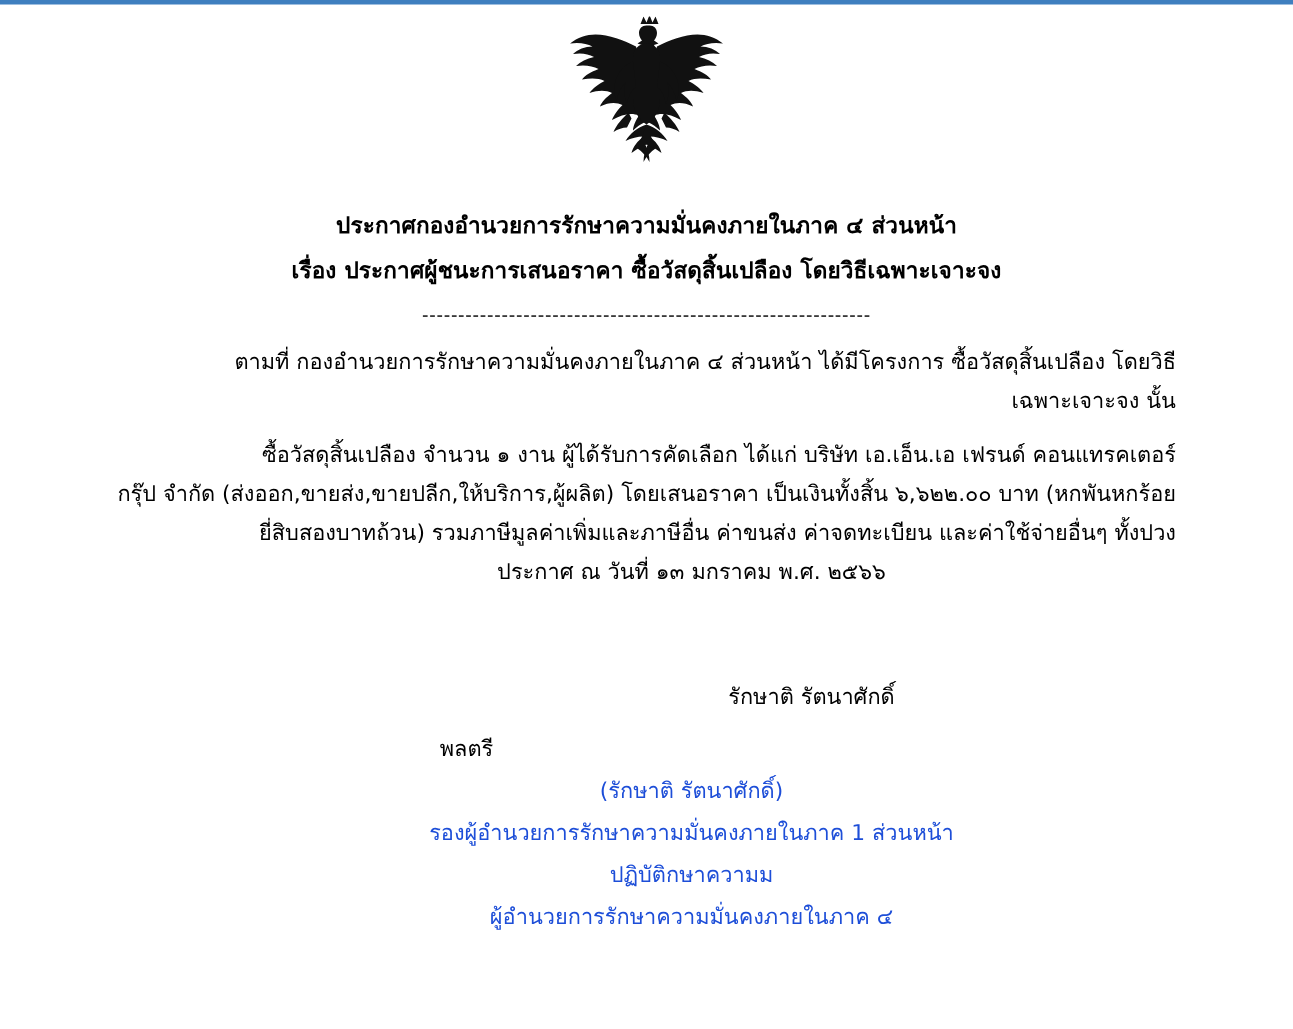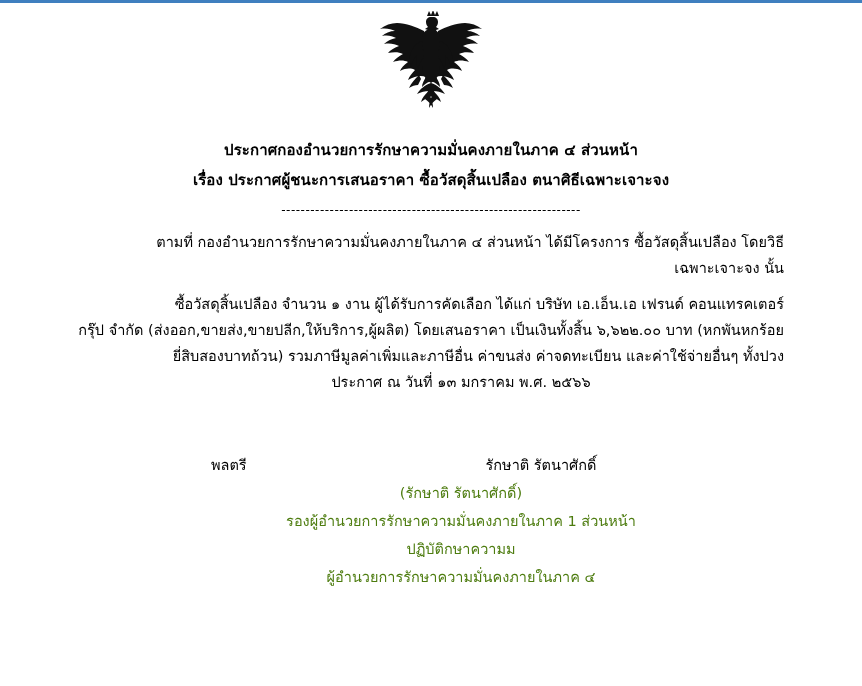--- a/index.html
+++ b/index.html
@@ -92,32 +92,33 @@
   }
   .sign-row {
     display: flex;
     justify-content: center;
     font-size: 14.5px;
     line-height: 28px;
     color: #000000;
   }
   .sign-rank {
     width: 200px;
-    text-align: left;
+    text-align: center;
     padding-left: 20px;
+    margin-top: 35px;
   }
   .sign-name {
     width: 260px;
     text-align: center;
   }
   .sign-center {
     text-align: center;
     font-size: 14.5px;
     line-height: 28px;
-    color: #4d7c0f;
+    color: #1d4ed8;
     padding-left: 60px;
   }
 </style>
 </head>
 <body>
 
 <div id="page">
 
   <div class="top-rule"></div>
 
@@ -145,21 +146,21 @@
           <path d="M56 72 c6 2 11 6 14 11 c-4 -2 -8 -3 -12 -3 c4 3 7 7 8 11 c-4 -3 -7 -5 -11 -6 c2 4 3 8 3 12 c-2 -4 -5 -7 -8 -9 l6 -16 z"></path>
 
           <path d="M44 64 c-4 4 -8 8 -10 13 c3 -2 6 -3 9 -3 l3 -6 z"></path>
           <path d="M68 64 c4 4 8 8 10 13 c-3 -2 -6 -3 -9 -3 l-3 -6 z"></path>
         </g>
       </svg>
     </div>
 
     <div class="title-block">
       <div class="title-line">ประกาศกองอำนวยการรักษาความมั่นคงภายในภาค ๔ ส่วนหน้า</div>
-      <div class="title-line">เรื่อง ประกาศผู้ชนะการเสนอราคา ซื้อวัสดุสิ้นเปลือง ตนาศิธีเฉพาะเจาะจง</div>
+      <div class="title-line">เรื่อง ประกาศผู้ชนะการเสนอราคา ซื้อวัสดุสิ้นเปลือง โดยวิธีเฉพาะเจาะจง</div>
     </div>
 
     <div class="divider-line">--------------------------------------------------------------</div>
 
     <div class="para"><span class="indent"></span><span>ตามที่ กองอำนวยการรักษาความมั่นคงภายในภาค ๔ ส่วนหน้า ได้มีโครงการ ซื้อวัสดุสิ้นเปลือง โดยวิธีเฉพาะเจาะจง  นั้น</span></div>
 
     <div class="para para2"><span class="indent"></span><span>ซื้อวัสดุสิ้นเปลือง จำนวน ๑ งาน ผู้ได้รับการคัดเลือก ได้แก่ บริษัท เอ.เอ็น.เอ เฟรนด์ คอนแทรคเตอร์ กรุ๊ป จำกัด (ส่งออก,ขายส่ง,ขายปลีก,ให้บริการ,ผู้ผลิต) โดยเสนอราคา  เป็นเงินทั้งสิ้น  ๖,๖๒๒.๐๐ บาท  (หกพันหกร้อยยี่สิบสองบาทถ้วน) รวมภาษีมูลค่าเพิ่มและภาษีอื่น ค่าขนส่ง ค่าจดทะเบียน และค่าใช้จ่ายอื่นๆ ทั้งปวง</span></div>
 
     <div class="date-line">ประกาศ ณ วันที่  ๑๓ มกราคม พ.ศ. ๒๕๖๖</div>
 

